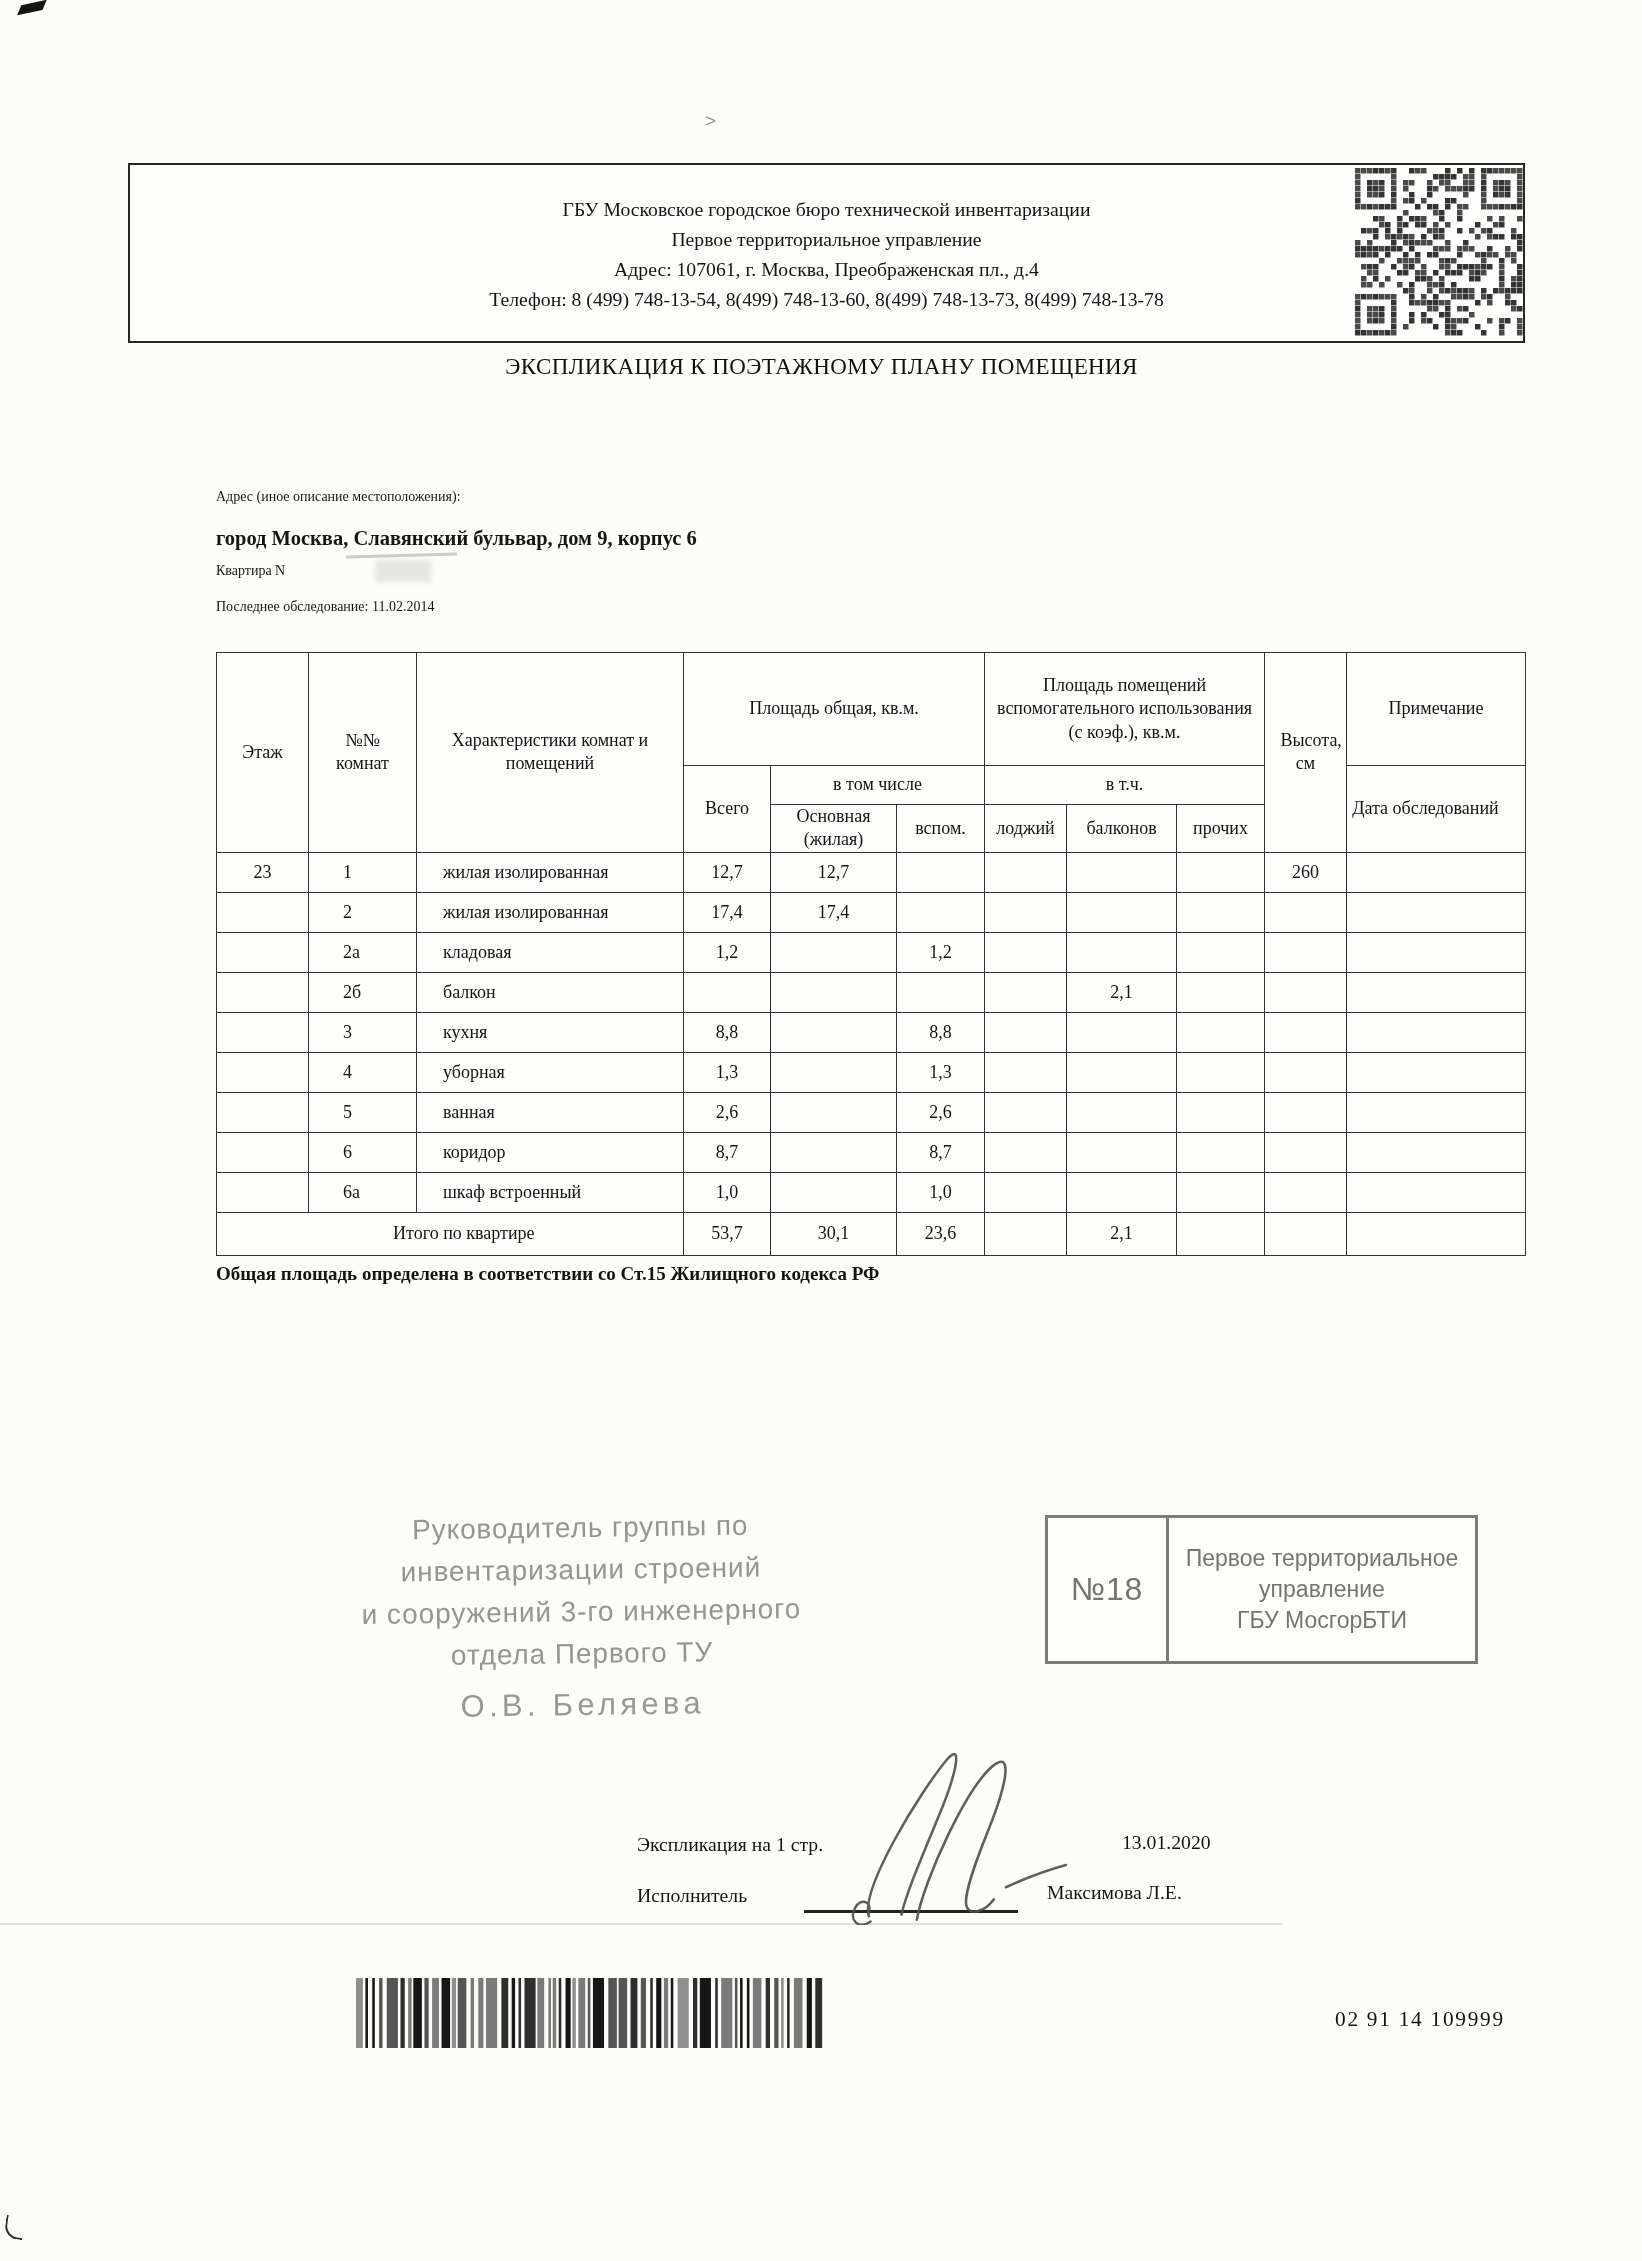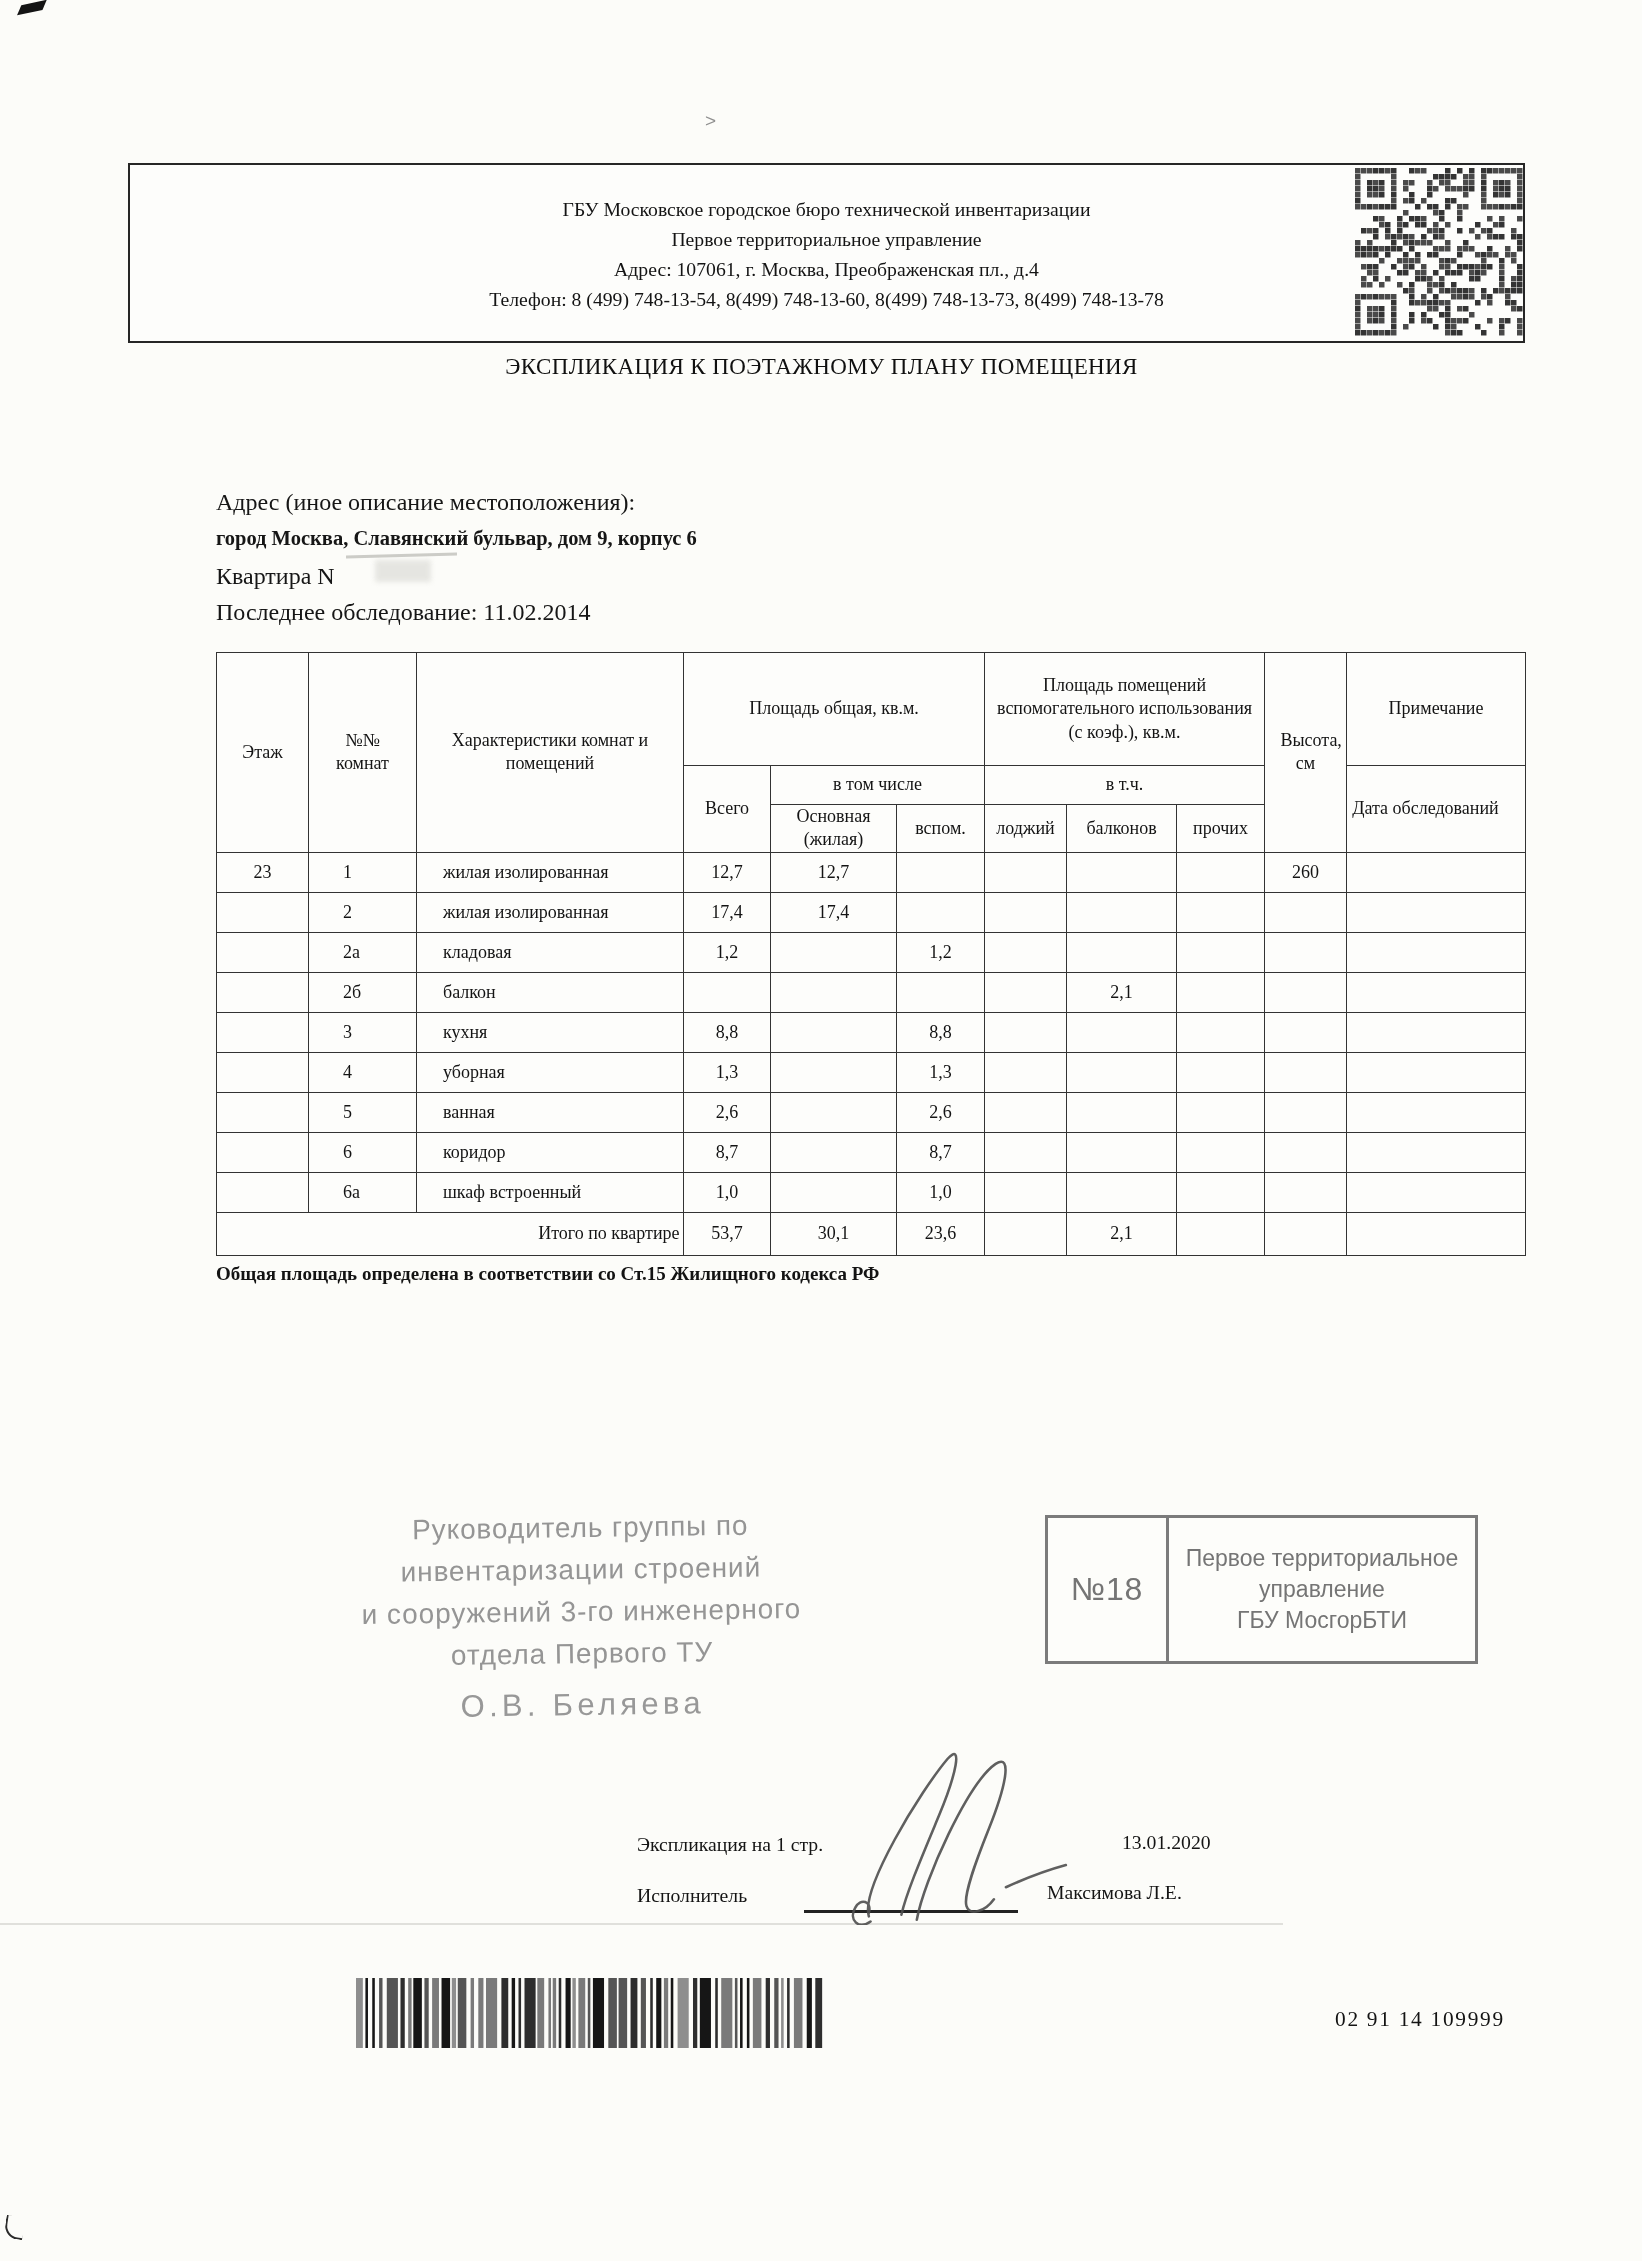--- a/index.html
+++ b/index.html
@@ -20,37 +20,37 @@
   .artifact-line{left:0;top:1923px;width:1283px;height:1.7px;background:#d8d8d4;opacity:.8}
 
   
   .header-box{left:128px;top:163px;width:1393px;height:176px;border:2.6px solid #262626;background:#fdfdfb}
   .org-lines{padding-top:29px;text-align:center;font-size:19.7px;line-height:30px;color:#141414}
   .qr{left:1355px;top:168px;width:168px;height:168px}
 
   .doc-title{left:0;top:354px;width:1643px;text-align:center;font-weight:normal;font-size:23px;letter-spacing:0.4px;color:#101010}
 
   
-  .loc{left:216px;font-size:24px;color:#161616}
+  .loc{left:216px;font-size:14px;color:#161616}
   .loc-address{font-weight:bold;font-size:20.5px}
 
   
   .tbl-wrap{left:216px;top:652px}
   table{border-collapse:collapse;table-layout:fixed;width:1309px;background:#fdfdfb}
   th,td{border:1.7px solid #333;font-weight:normal;font-size:18px;color:#141414;overflow:hidden}
   thead th{text-align:center;vertical-align:middle;line-height:1.3;padding:0 15.4px}
   th.date-col{text-align:left;padding:0 5.1px;font-size:18px}
   tr.h1{height:113px} tr.h2{height:39px} tr.h3{height:43px}
   tbody tr{height:40px}
   tbody td{padding:0 3.4px}
   td.c0,td.c3,td.c4,td.c5,td.c6,td.c7,td.c8,td.c9,td.c10{text-align:center}
   td.c1{text-align:left;padding-left:34px}
   td.c2{text-align:left;padding-left:26px}
   tr.total-row{height:43px}
-  td.total-label{text-align:right;padding-left:31px}
+  td.total-label{text-align:center;padding-left:31px}
 
   .note-line{left:216px;top:1263px;font-weight:bold;font-size:19px;color:#131313}
 
   
   .stamp-text{left:329px;top:1507px;width:505px;text-align:center;
     font-family:"Liberation Sans","DejaVu Sans",sans-serif;color:#8d8d8d;
     font-size:28px;line-height:42px;letter-spacing:0.9px;transform:rotate(-.8deg);opacity:.92}
   .stamp-name{margin-top:8.6px;font-size:31px;letter-spacing:4.3px;color:#909090}
 
   

